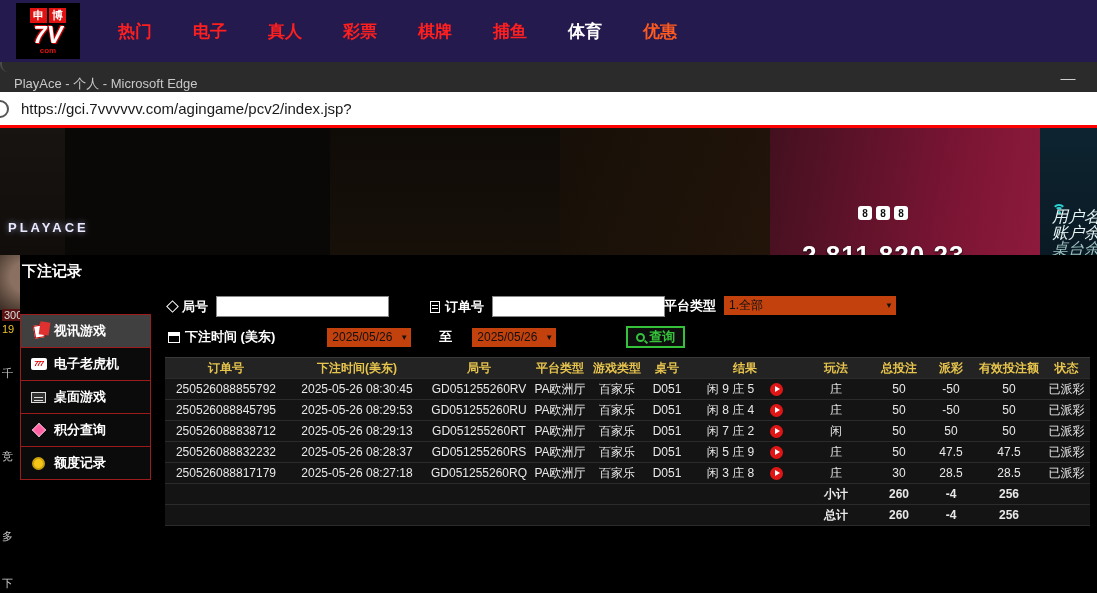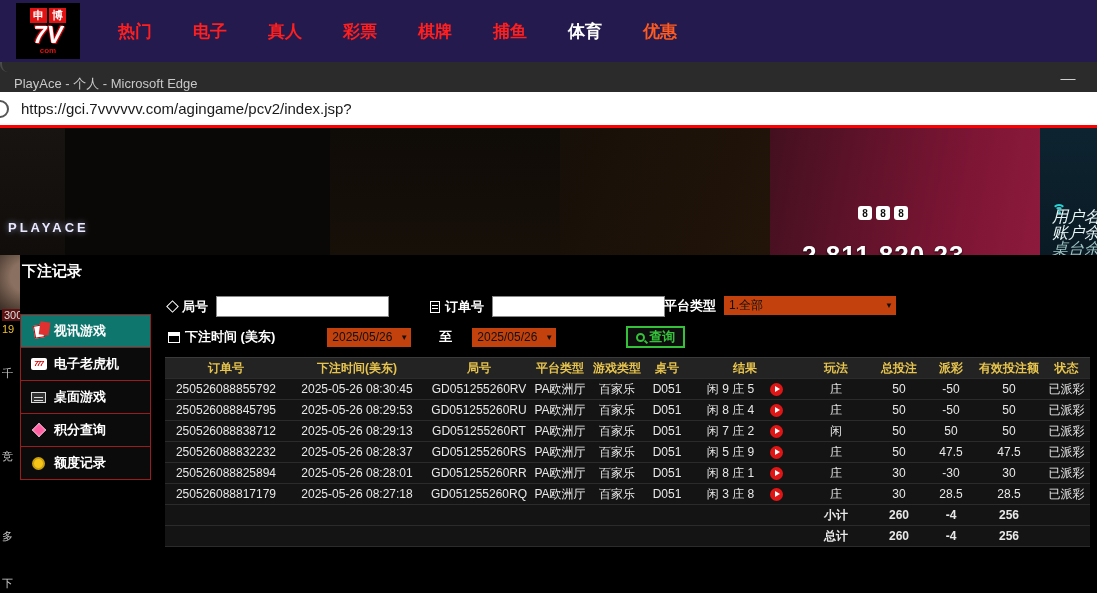--- a/index.html
+++ b/index.html
@@ -50,21 +50,21 @@
   .acct-label { position:absolute; left:12px; color:#e8f6f6; font-size:16px; white-space:nowrap;font-style:italic; }
 
   
   .photo { position:absolute; left:0; top:255px; width:65px; height:55px; background:radial-gradient(circle at 40% 40%, #8a7060 0 30%, #4a3a30 70%, #241c18); }
   .strip-frag { position:absolute; left:2px; font-size:11px; }
 
   
   .sidebar { position:absolute; left:20px; top:255px; width:131px; height:338px; background:#000; }
   .sidebar-title { height:32px; display:flex; align-items:center; padding-left:2px; color:#fff; font-size:15px; font-weight:bold; }
   .side-item { position:relative; height:34px; margin-top:-1px; border:1px solid #9b1c1c; background:#0b0b0b; display:flex; align-items:center; padding-left:9px; gap:7px; color:#fff; font-size:13px; font-weight:bold; cursor:pointer; }
-  .side-item.active { background:#0f766e;margin-top:27px; }
+  .side-item.active { background:#404040;margin-top:27px; }
   .icon-box { width:17px; height:16px; display:flex; align-items:center; justify-content:center; flex:none; }
   .icon-cards { position:relative; width:10px; height:13px; background:#fff; border:1px solid #c00; transform:rotate(-10deg); }
   .icon-cards::after { content:""; position:absolute; left:5px; top:-3px; width:10px; height:13px; background:#e03030; transform:rotate(18deg); }
   .icon-slot { width:16px; height:12px; background:#fff; border-radius:2px; color:#d00; font-size:7px; font-weight:bold; text-align:center; line-height:12px; letter-spacing:-1px; }
   .icon-slot::before { content:"777"; }
   .icon-table { position:relative; width:15px; height:11px; border:1px solid #ddd; background:#333; }
   .icon-table::after { content:""; position:absolute; left:2px; top:4px; width:9px; height:1px; background:#ddd; box-shadow:0 3px 0 #ddd; }
   .icon-diamond { width:10px; height:10px; background:#ff5fa2; transform:rotate(45deg); box-shadow:inset 0 0 2px #fff; }
   .icon-coin { width:13px; height:13px; border-radius:50%; background:#f5c518; border:2px solid #caa10e; }
 
@@ -353,39 +353,20 @@
                 <span class="play"></span>
               </div>
             </td>
         <td>庄</td>
         <td>50</td>
         <td class="pos">47.5</td>
         <td>47.5</td>
         <td class="status-ok">已派彩</td>
       </tr>
 
-      <tr>
-        <td>250526088825894</td>
-        <td>2025-05-26 08:28:01</td>
-        <td>GD051255260RR</td>
-        <td>PA欧洲厅</td>
-        <td>百家乐</td>
-        <td>D051</td>
-        <td>
-              <div class="rescell">
-                <span>闲 8 庄 1</span>
-                <span class="play"></span>
-              </div>
-            </td>
-        <td>庄</td>
-        <td>30</td>
-        <td class="neg">-30</td>
-        <td>30</td>
-        <td class="status-ok">已派彩</td>
-      </tr>
 
       <tr>
         <td>250526088817179</td>
         <td>2025-05-26 08:27:18</td>
         <td>GD051255260RQ</td>
         <td>PA欧洲厅</td>
         <td>百家乐</td>
         <td>D051</td>
         <td>
               <div class="rescell">

